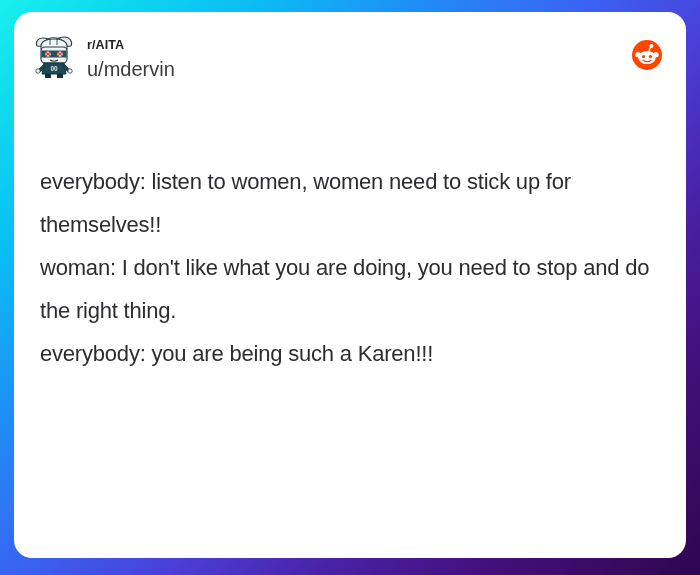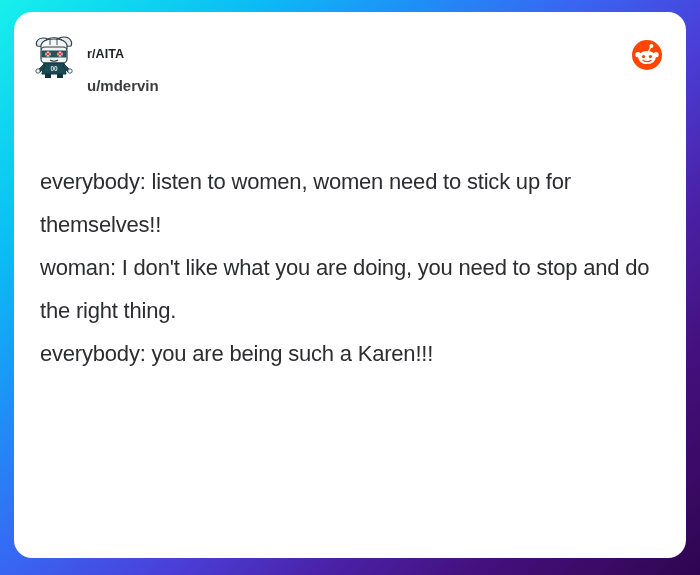--- a/index.html
+++ b/index.html
@@ -70,29 +70,28 @@
     top: 25px;
     line-height: 1.28;
   }
 
   .subreddit {
     font-size: 12.5px;
     font-weight: bold;
     color: #222326;
     letter-spacing: 0.1px;
     display: block;
-    margin-top: 9px;
   }
 
   .username {
-    font-size: 15px;
-    font-weight: bold;
+    font-size: 20px;
+    font-weight: normal;
     color: #3b3c3f;
     display: block;
-    margin-top: 14px;
+    margin-top: 4px;
   }
 
   .reddit-logo {
     position: absolute;
     right: 24px;
     top: 28px;
     width: 30px;
     height: 30px;
   }
   .reddit-logo svg { display: block; width: 30px; height: 30px; }

